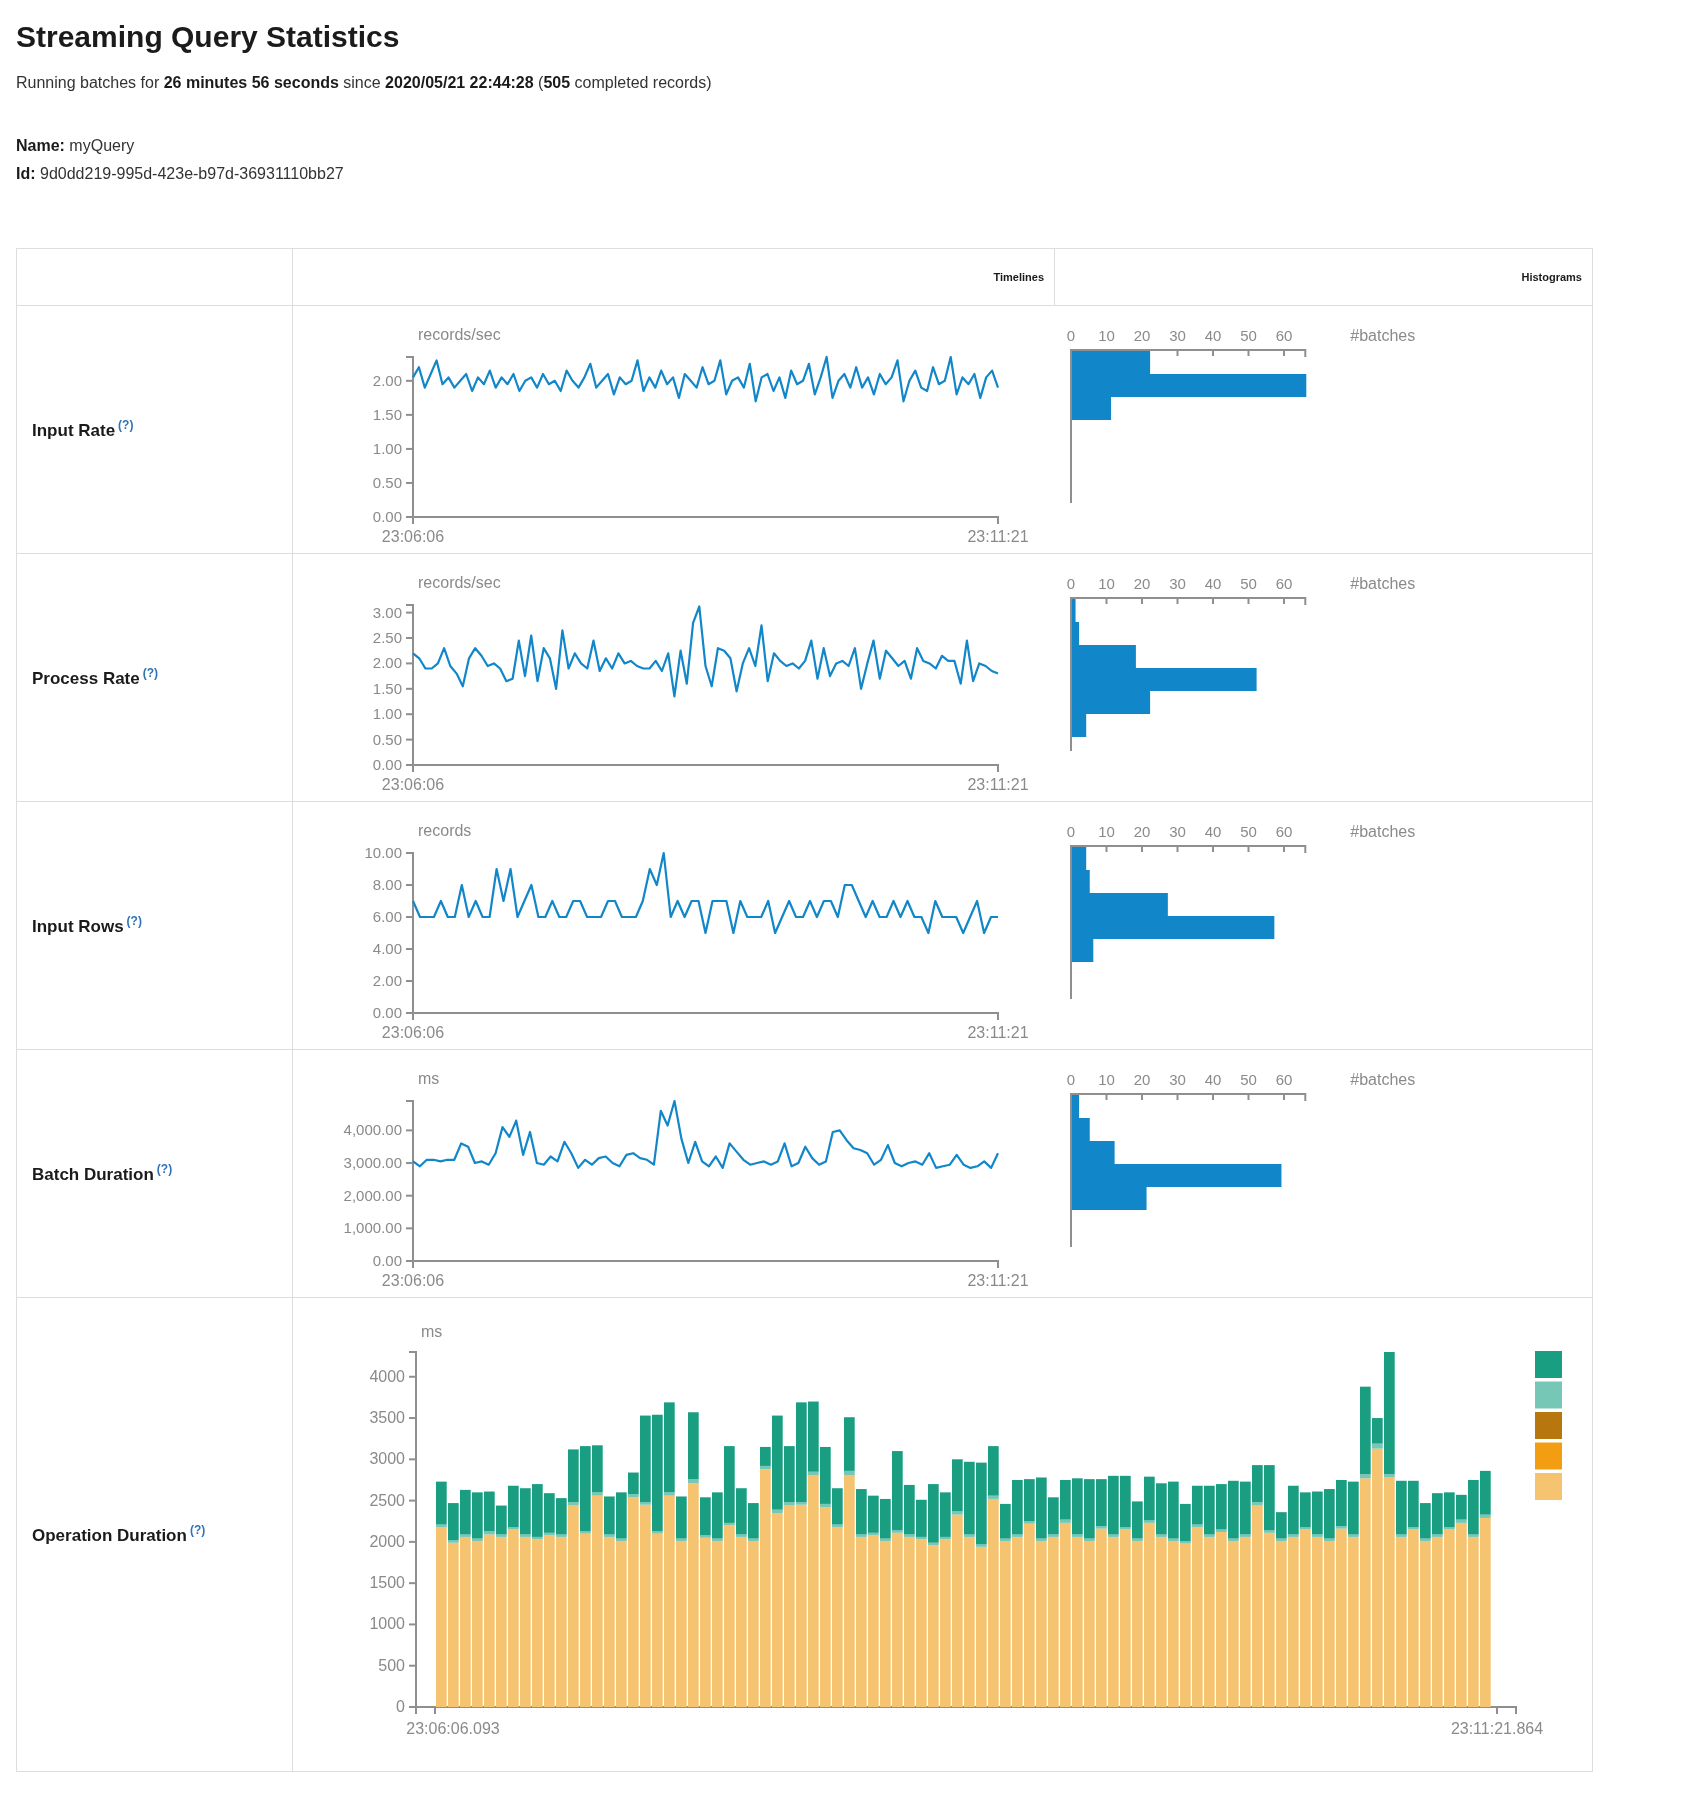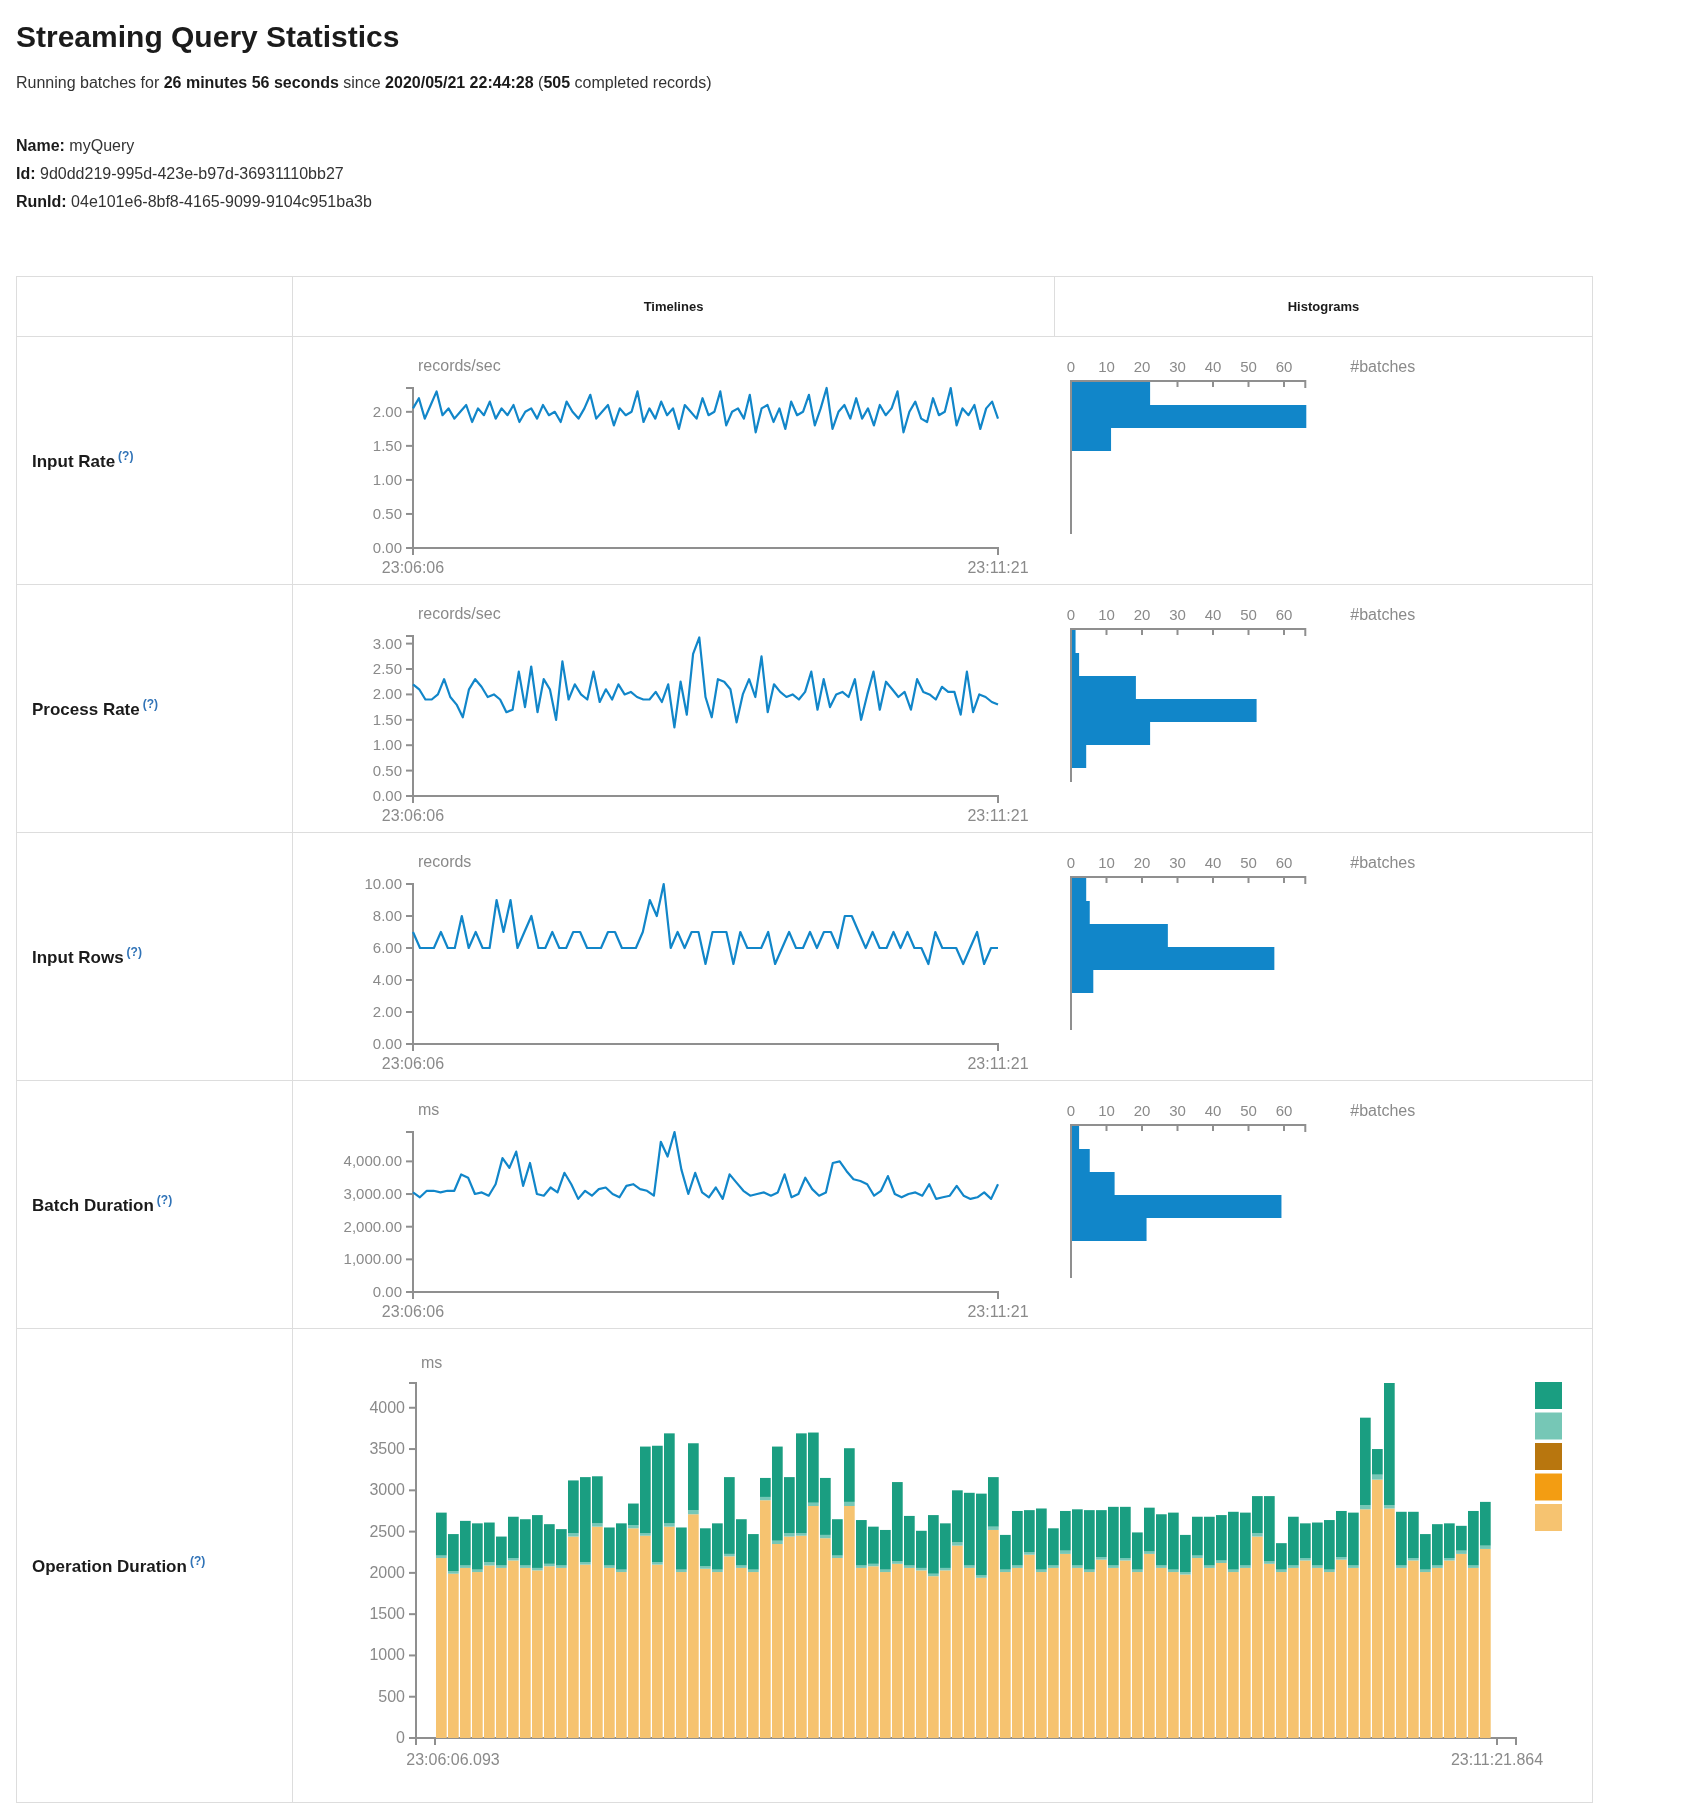--- a/index.html
+++ b/index.html
@@ -9,21 +9,21 @@
 
   h1.title { font-size:30px; font-weight:700; color:#1b1b1b; margin:8px 0 20px 0; }
   .subtitle { margin:0 0 40px 0; color:#333; }
   .subtitle b { color:#1b1b1b; }
   .meta { margin:0 0 60px 0; line-height:28px; }
   .meta b { color:#1b1b1b; }
 
   table.stats { border-collapse:collapse; width:1576px; table-layout:fixed;
                 border:1px solid #ddd; }
   .stats th, .stats td { border-bottom:1px solid #ddd; padding:0; vertical-align:middle; }
-  .stats th { text-align:center; font-size:13px; color:#1b1b1b; padding:22px 10px; }
+  .stats th { text-align:right; font-size:11px; color:#1b1b1b; padding:22px 10px; }
   th.empty-head, td.label-cell { border-right:1px solid #ddd; }
   th.hist-head { border-left:1px solid #ddd; }
 
   td.label-cell { padding-left:15px; font-weight:700; font-size:17px; color:#1b1b1b;margin-left:48px; }
   sup.help { font-size:12px; font-weight:700; margin-left:3px; cursor:pointer; }
 
   .charts-flex { display:flex; align-items:center; padding:6px 0; }
   .tl-wrap { width:762px; padding-left:5px; }
   .hist-wrap { flex:1; padding-left:3px; }
   .stacked-wrap { padding:9px 0 9px 8px; }
@@ -36,21 +36,20 @@
 
 <div class="page">
 
   <h1 class="title">Streaming Query Statistics</h1>
 
   <p class="subtitle"><span>Running batches for </span><b>26 minutes 56 seconds</b><span> since </span><b>2020/05/21 22:44:28</b><span> (</span><b>505</b><span> completed records)</span></p>
 
   <div class="meta">
     <div><b>Name:</b> <span>myQuery</span></div>
     <div><b>Id:</b> <span>9d0dd219-995d-423e-b97d-36931110bb27</span></div>
-    <div><b>RunId:</b> <span>04e101e6-8bf8-4165-9099-9104c951ba3b</span></div>
   </div>
 
   <table class="stats">
     <colgroup>
         <col style="width:276px">
         <col style="width:762px">
         <col style="width:538px">
       </colgroup>
     <tbody>
         <tr>

